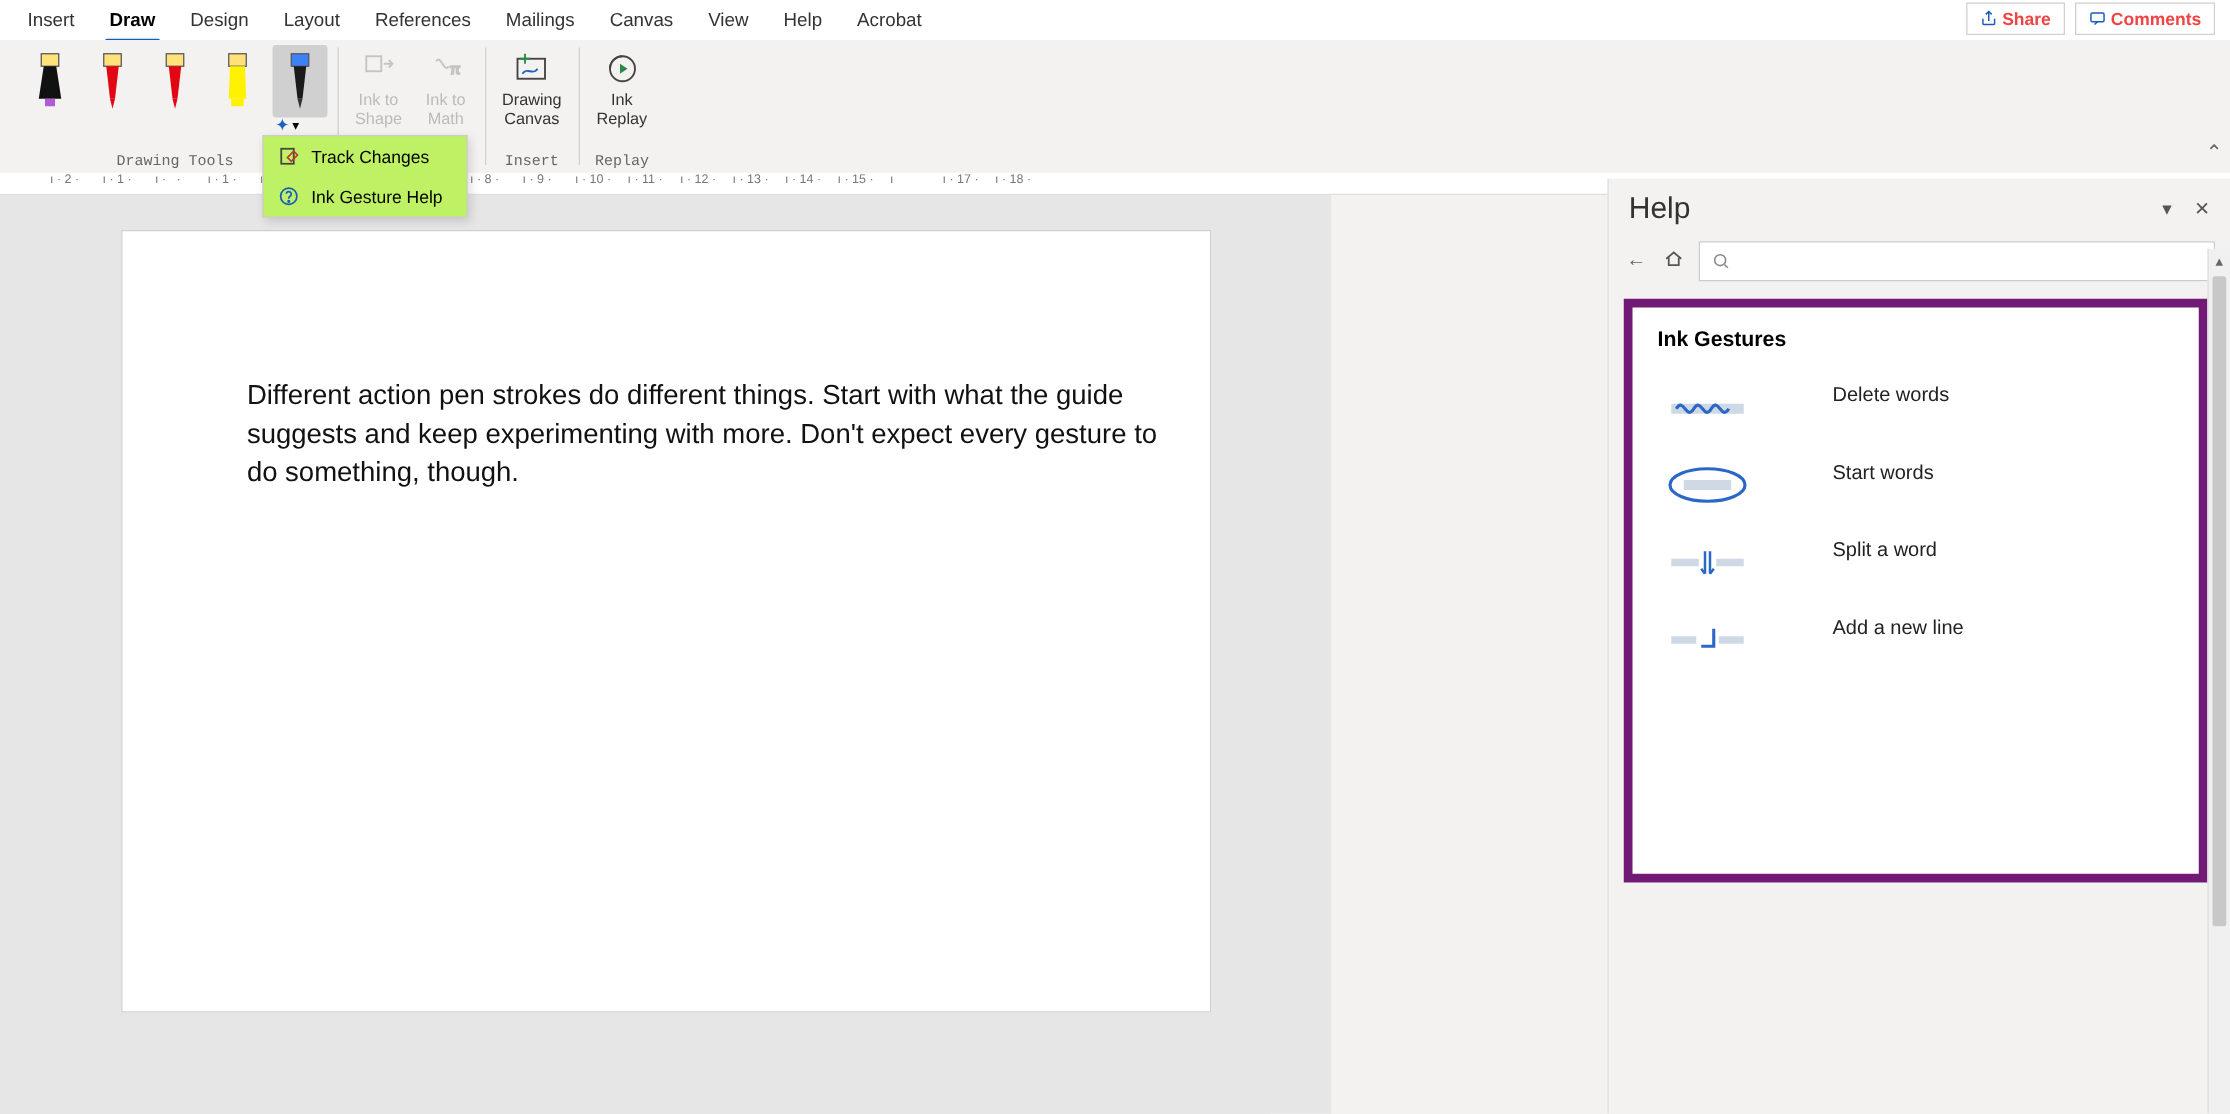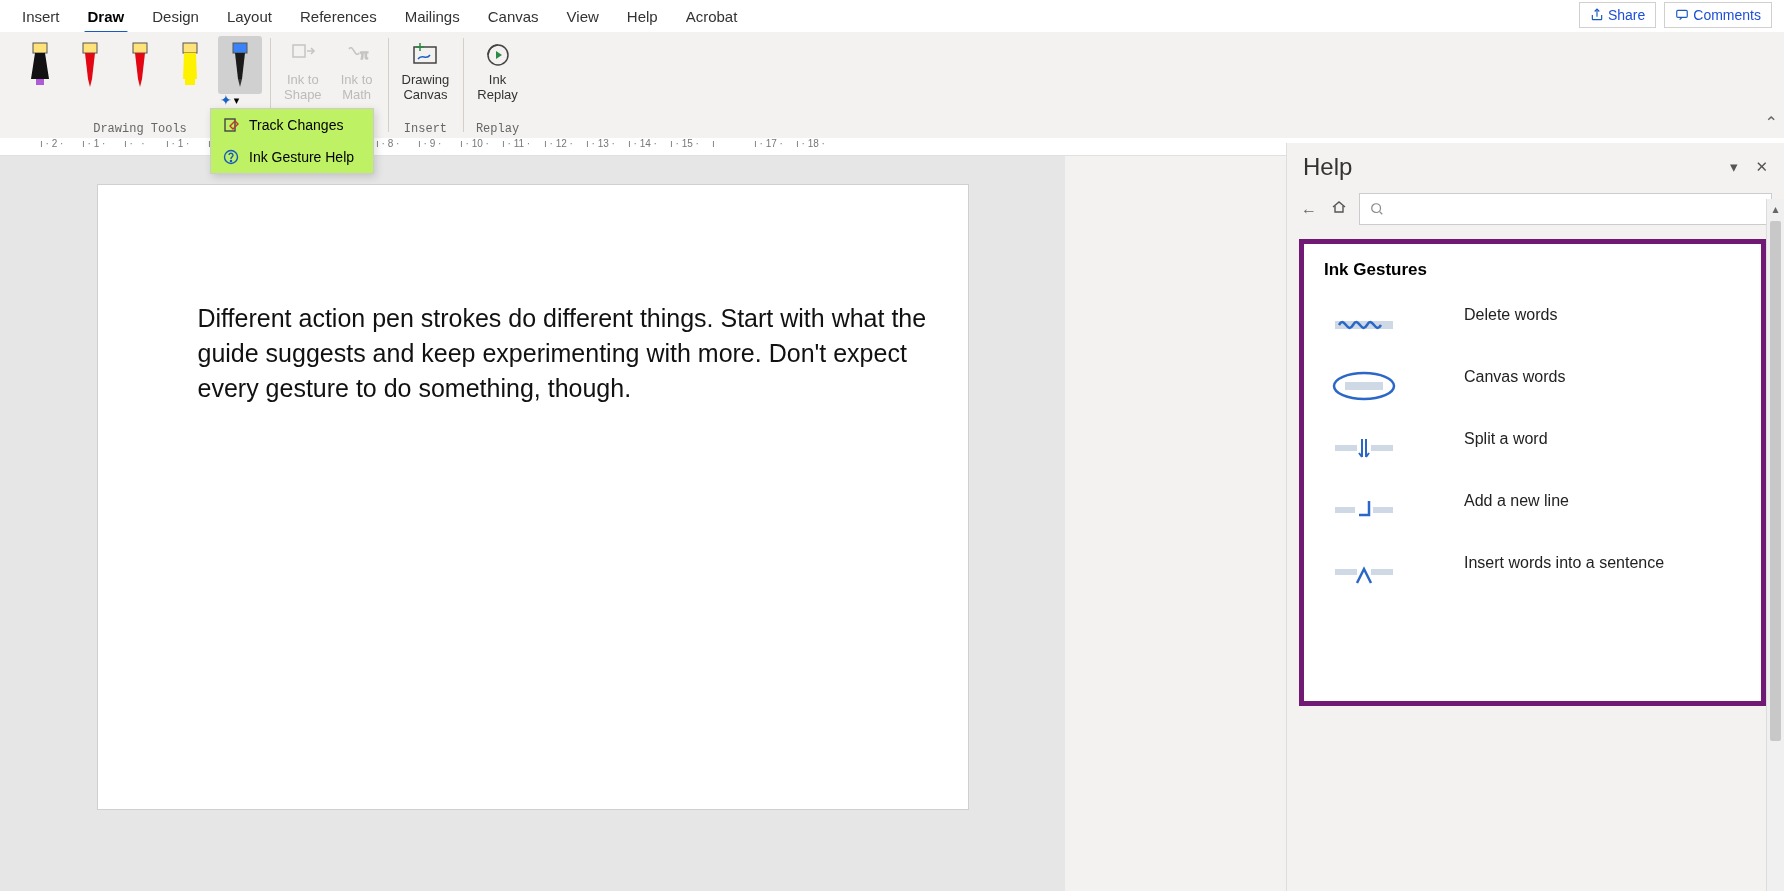--- a/index.html
+++ b/index.html
@@ -35,23 +35,23 @@
   content:"";
   position:absolute;
   bottom:-5px; left:10px; right:10px;
   height:3px; background:#185abd;
   border-radius:2px;
 }
 .top-right {
   position:absolute; right:12px; top:2px; display:flex; gap:8px;
 }
 .share-btn, .comments-btn {
-  border:1px solid #d0d0d0; background:#fff; color:#1d4ed8;
+  border:1px solid #d0d0d0; background:#fff; color:#ef4444;
   padding:4px 10px; font-size:14px; cursor:pointer;
-  display:flex; align-items:center; gap:4px;
+  display:flex; align-items:center; gap:4px;font-weight:bold;
 }
 .ribbon {
   position: relative;
   height: 106px;
   background: #f3f2f1;
   display: flex;
   align-items: stretch;
   padding-left: 10px;
 }
 .ribbon-group {
@@ -118,21 +118,21 @@
   top:156px; left:0;
   width:1065px; bottom:0;
   background:#e6e6e6;
   display:flex; justify-content:center;
   padding-top:28px;
 }
 .page {
   width:872px; height:626px; background:#fff;
   border:1px solid #d0d0d0;
   padding: 116px 40px 40px 100px;
-  font-size:25px;
+  font-size:22px;
   color:#111;
   line-height:1.4;
 }
 .help-pane {
   position:absolute;
   top:143px; right:0; bottom:0;
   width:498px;
   background:#f3f2f1;
   border-left:1px solid #dedede;
 }
@@ -145,21 +145,21 @@
 .help-nav {
   display:flex; align-items:center; gap:10px; padding:6px 12px 10px 12px;
 }
 .help-search {
   flex:1; height:32px; border:1px solid #ccc; background:#fff; padding:0 10px;
   display:flex; align-items:center; color:#888;
 }
 .help-card {
   margin:4px 18px 0 12px;
   background:#fff;
-  border:5px solid #701a75;
+  border:7px solid #701a75;
   padding:16px 20px 30px 20px;
   height: 467px;
 }
 .help-card-title { font-size:17px; font-weight:600; margin-bottom:20px; }
 .gesture-row { display:flex; align-items:flex-start; gap:60px; margin:26px 0; }
 .gesture-icon { width:80px; height:36px; display:flex; align-items:center; justify-content:center; }
 .gesture-label { font-size:16px; color:#222; }
 .scrollbar {
   position:absolute; right:0; top:56px; bottom:0; width:18px;
   background:#f0f0f0; border-left:1px solid #ddd;
@@ -378,21 +378,21 @@
       <div class="gesture-label">Delete words</div>
     </div>
 
     <div class="gesture-row">
       <div class="gesture-icon">
           <svg width="70" height="34" viewBox="0 0 70 34">
             <ellipse cx="35" cy="17" rx="30" ry="13" fill="none" stroke="#2b67c7" stroke-width="2.5"></ellipse>
             <rect x="16" y="13" width="38" height="8" fill="#cfd9e6"></rect>
           </svg>
         </div>
-      <div class="gesture-label">Canvas words</div>
+      <div class="gesture-label">Start words</div>
     </div>
 
     <div class="gesture-row">
       <div class="gesture-icon">
           <svg width="70" height="30" viewBox="0 0 70 30">
             <rect x="6" y="12" width="22" height="6" fill="#cfd9e6"></rect>
             <rect x="42" y="12" width="22" height="6" fill="#cfd9e6"></rect>
             <path d="M33 6v18M37 6v18" fill="none" stroke="#2b67c7" stroke-width="2"></path>
             <path d="M33 24l-3-4M37 24l3-4" stroke="#2b67c7" stroke-width="2"></path>
           </svg>
@@ -405,29 +405,19 @@
           <svg width="70" height="30" viewBox="0 0 70 30">
             <rect x="6" y="12" width="20" height="6" fill="#cfd9e6"></rect>
             <rect x="44" y="12" width="20" height="6" fill="#cfd9e6"></rect>
             <path d="M40 6v14h-10" fill="none" stroke="#2b67c7" stroke-width="2.5"></path>
           </svg>
         </div>
       <div class="gesture-label">Add a new line</div>
     </div>
 
 
-    <div class="gesture-row">
-      <div class="gesture-icon">
-          <svg width="70" height="30" viewBox="0 0 70 30">
-            <rect x="6" y="12" width="22" height="6" fill="#cfd9e6"></rect>
-            <rect x="42" y="12" width="22" height="6" fill="#cfd9e6"></rect>
-            <path d="M28 26l7-14 7 14" fill="none" stroke="#2b67c7" stroke-width="2.5"></path>
-          </svg>
-        </div>
-      <div class="gesture-label">Insert words into a sentence</div>
-    </div>
   </div>
 
   <div class="scrollbar">
     <div class="up">▴</div>
     <div class="thumb"></div>
   </div>
 </div>
 
 </body></html>

